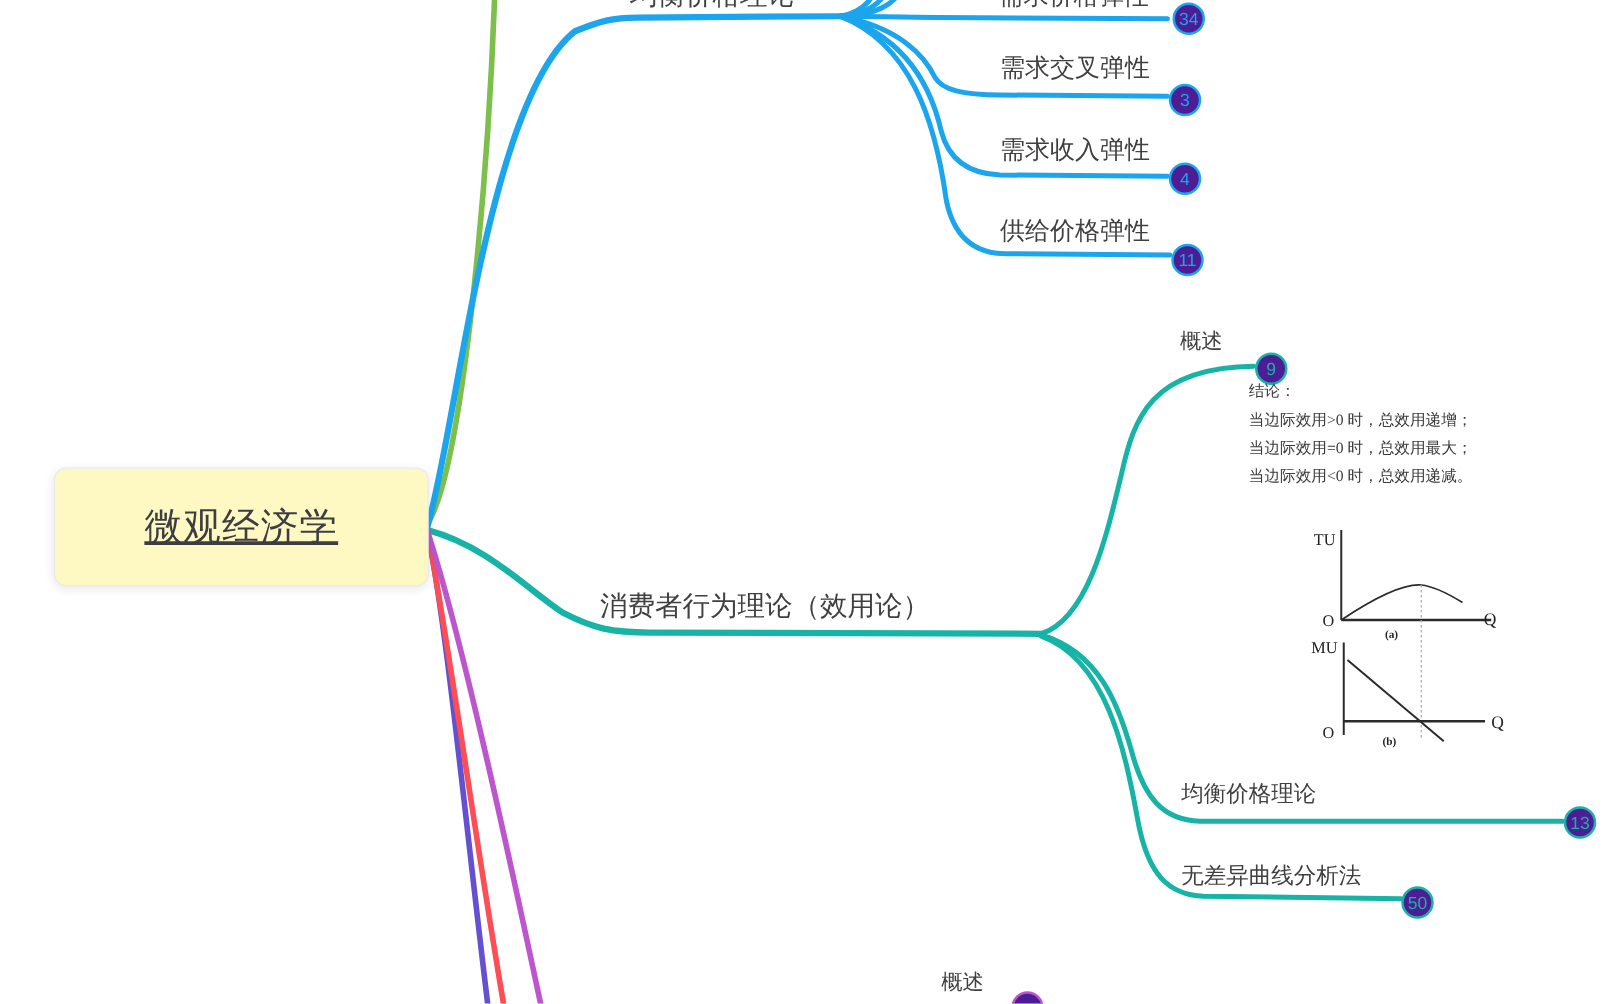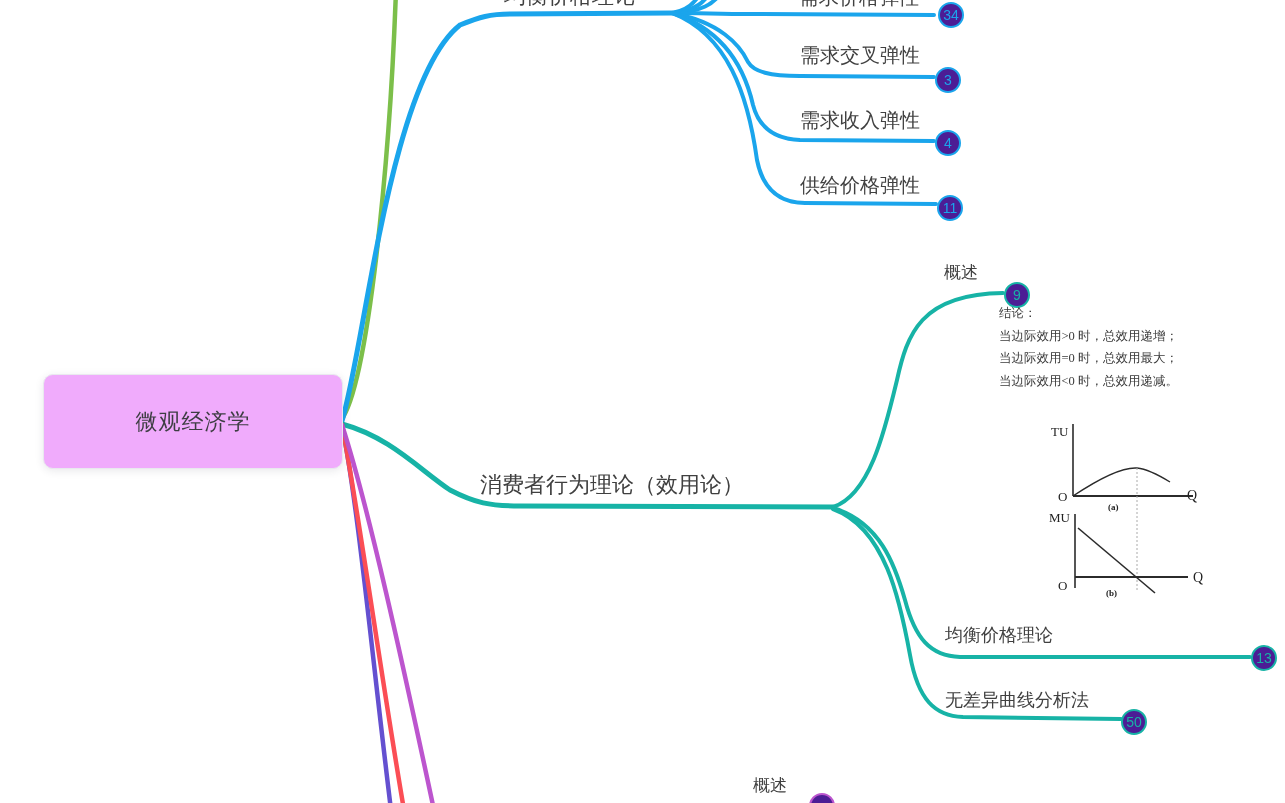--- a/index.html
+++ b/index.html
@@ -19,24 +19,24 @@
   .badge{
     position:absolute;width:26px;height:26px;border-radius:50%;
     background:#4c1d95;border:2px solid;box-sizing:border-box;
     font-size:14px;display:flex;align-items:center;justify-content:center;
   }
   .badge.blue{border-color:#1aa5ec;color:#1aa5ec;}
   .badge.teal{border-color:#17b3a6;color:#17b3a6;}
   .badge.orchid{border-color:#bc55ce;color:#bc55ce;}
   #root-node{
     position:absolute;left:43px;top:374px;width:298px;height:93px;
-    background:#f0abfc;border:1px solid #e9e9ef;border-radius:10px;
+    background:#fef9c3;border:1px solid #e9e9ef;border-radius:10px;
     box-shadow:0 2px 8px rgba(40,40,60,.10);
     display:flex;align-items:center;justify-content:center;
-    font-size:22px;color:#3d3d42;letter-spacing:1px;
+    font-size:30px;color:#3d3d42;letter-spacing:1px;text-decoration:underline;
   }
   #note{
     position:absolute;left:955px;top:302px;width:230px;
     font-family:"Liberation Serif",serif;font-size:12.5px;color:#3a3a3a;margin-left:44px;
   }
   #note div{line-height:22.5px;white-space:nowrap;}
   #figure{position:absolute;left:1045px;top:420px;}
   #figure text{font-family:"Liberation Serif",serif;fill:#222;}
 </style>
 </head>

